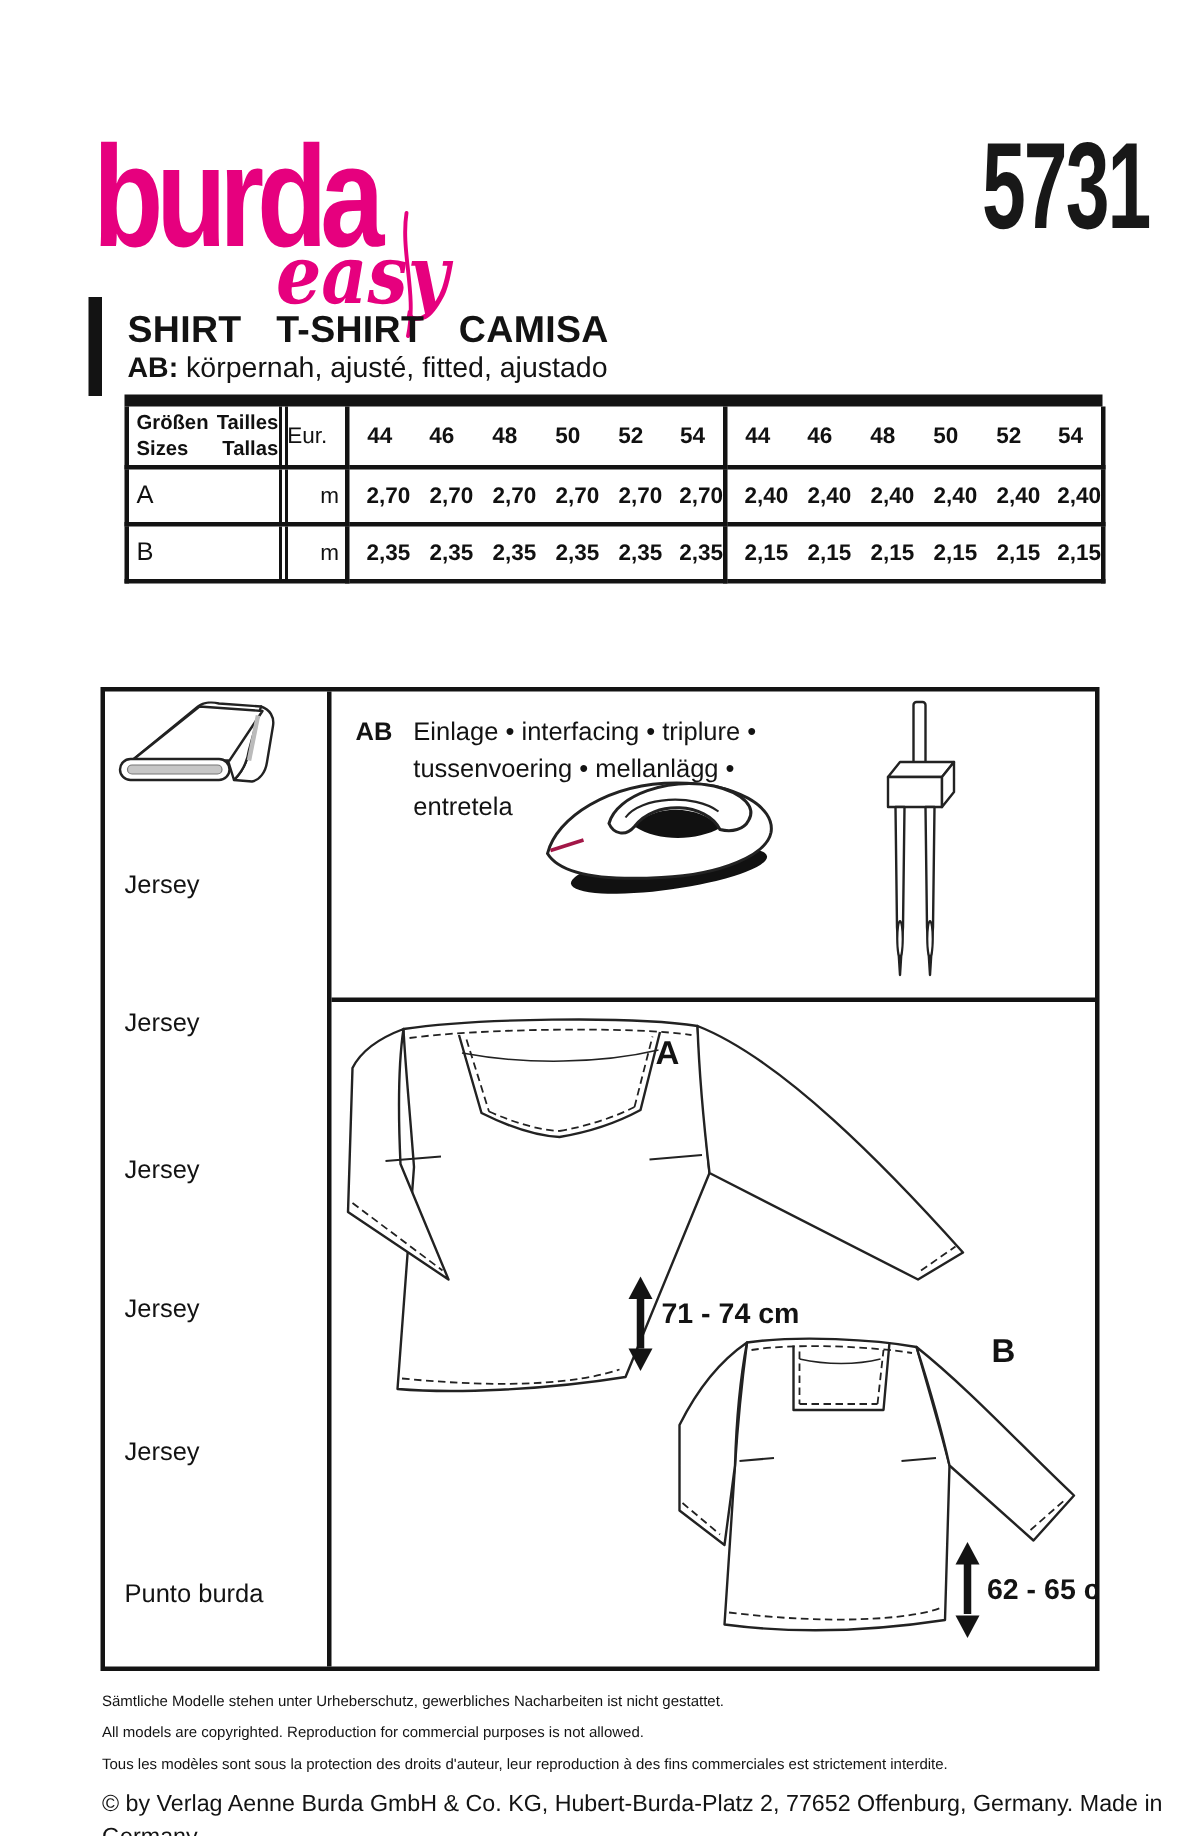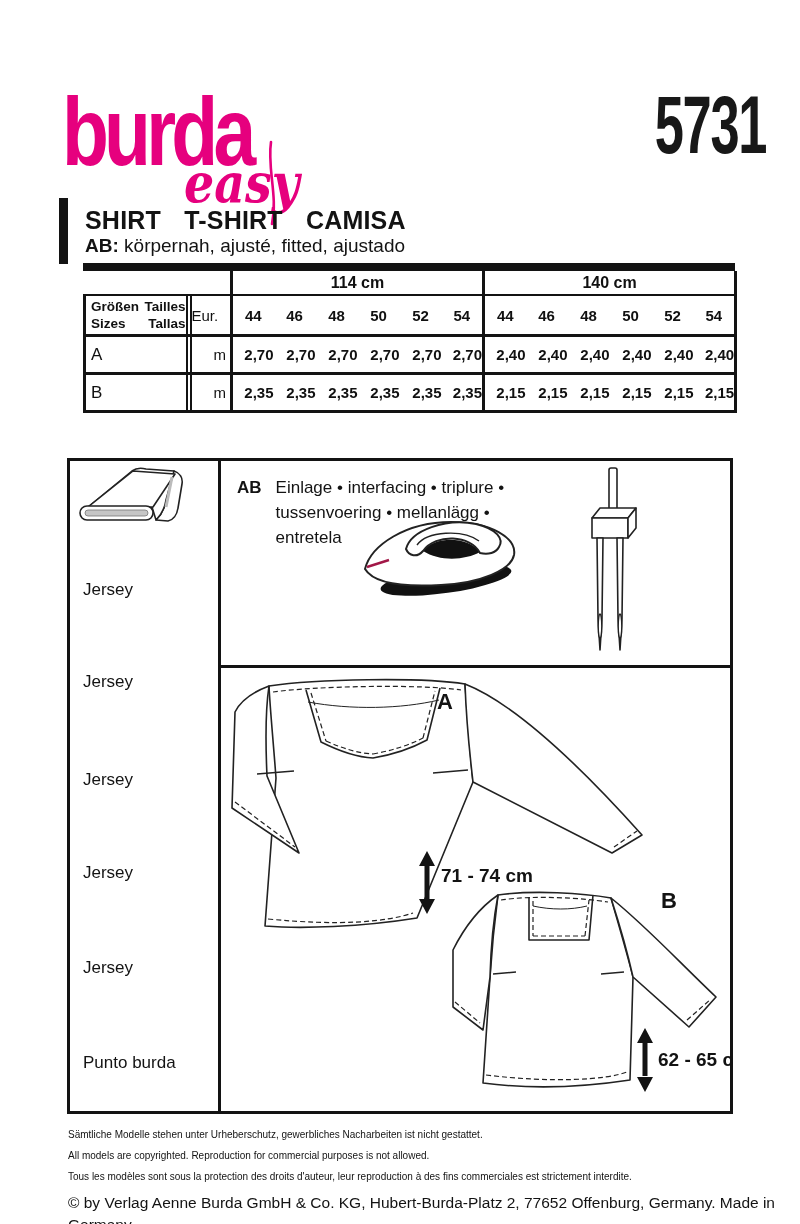--- a/index.html
+++ b/index.html
@@ -83,25 +83,20 @@
   <div class="thick-bar"></div>
   <div class="tbl-wrap">
     <table class="tbl">
       <colgroup>
         <col style="width:102px">
           <col style="width:4px">
           <col style="width:41px">
         <col span="12" style="width:42px">
       </colgroup>
       <tbody>
-          <tr class="r1">
-            <td class="open" colspan="3"></td>
-            <td class="cm" colspan="6">114 cm</td>
-            <td class="cm last" colspan="6">140 cm</td>
-          </tr>
           <tr class="r2">
             <td class="glabel">
               <div class="gl-line">
                 <span>Größen</span>
                 <span>Tailles</span>
               </div>
               <div class="gl-line">
                 <span>Sizes</span>
                 <span>Tallas</span>
               </div>

